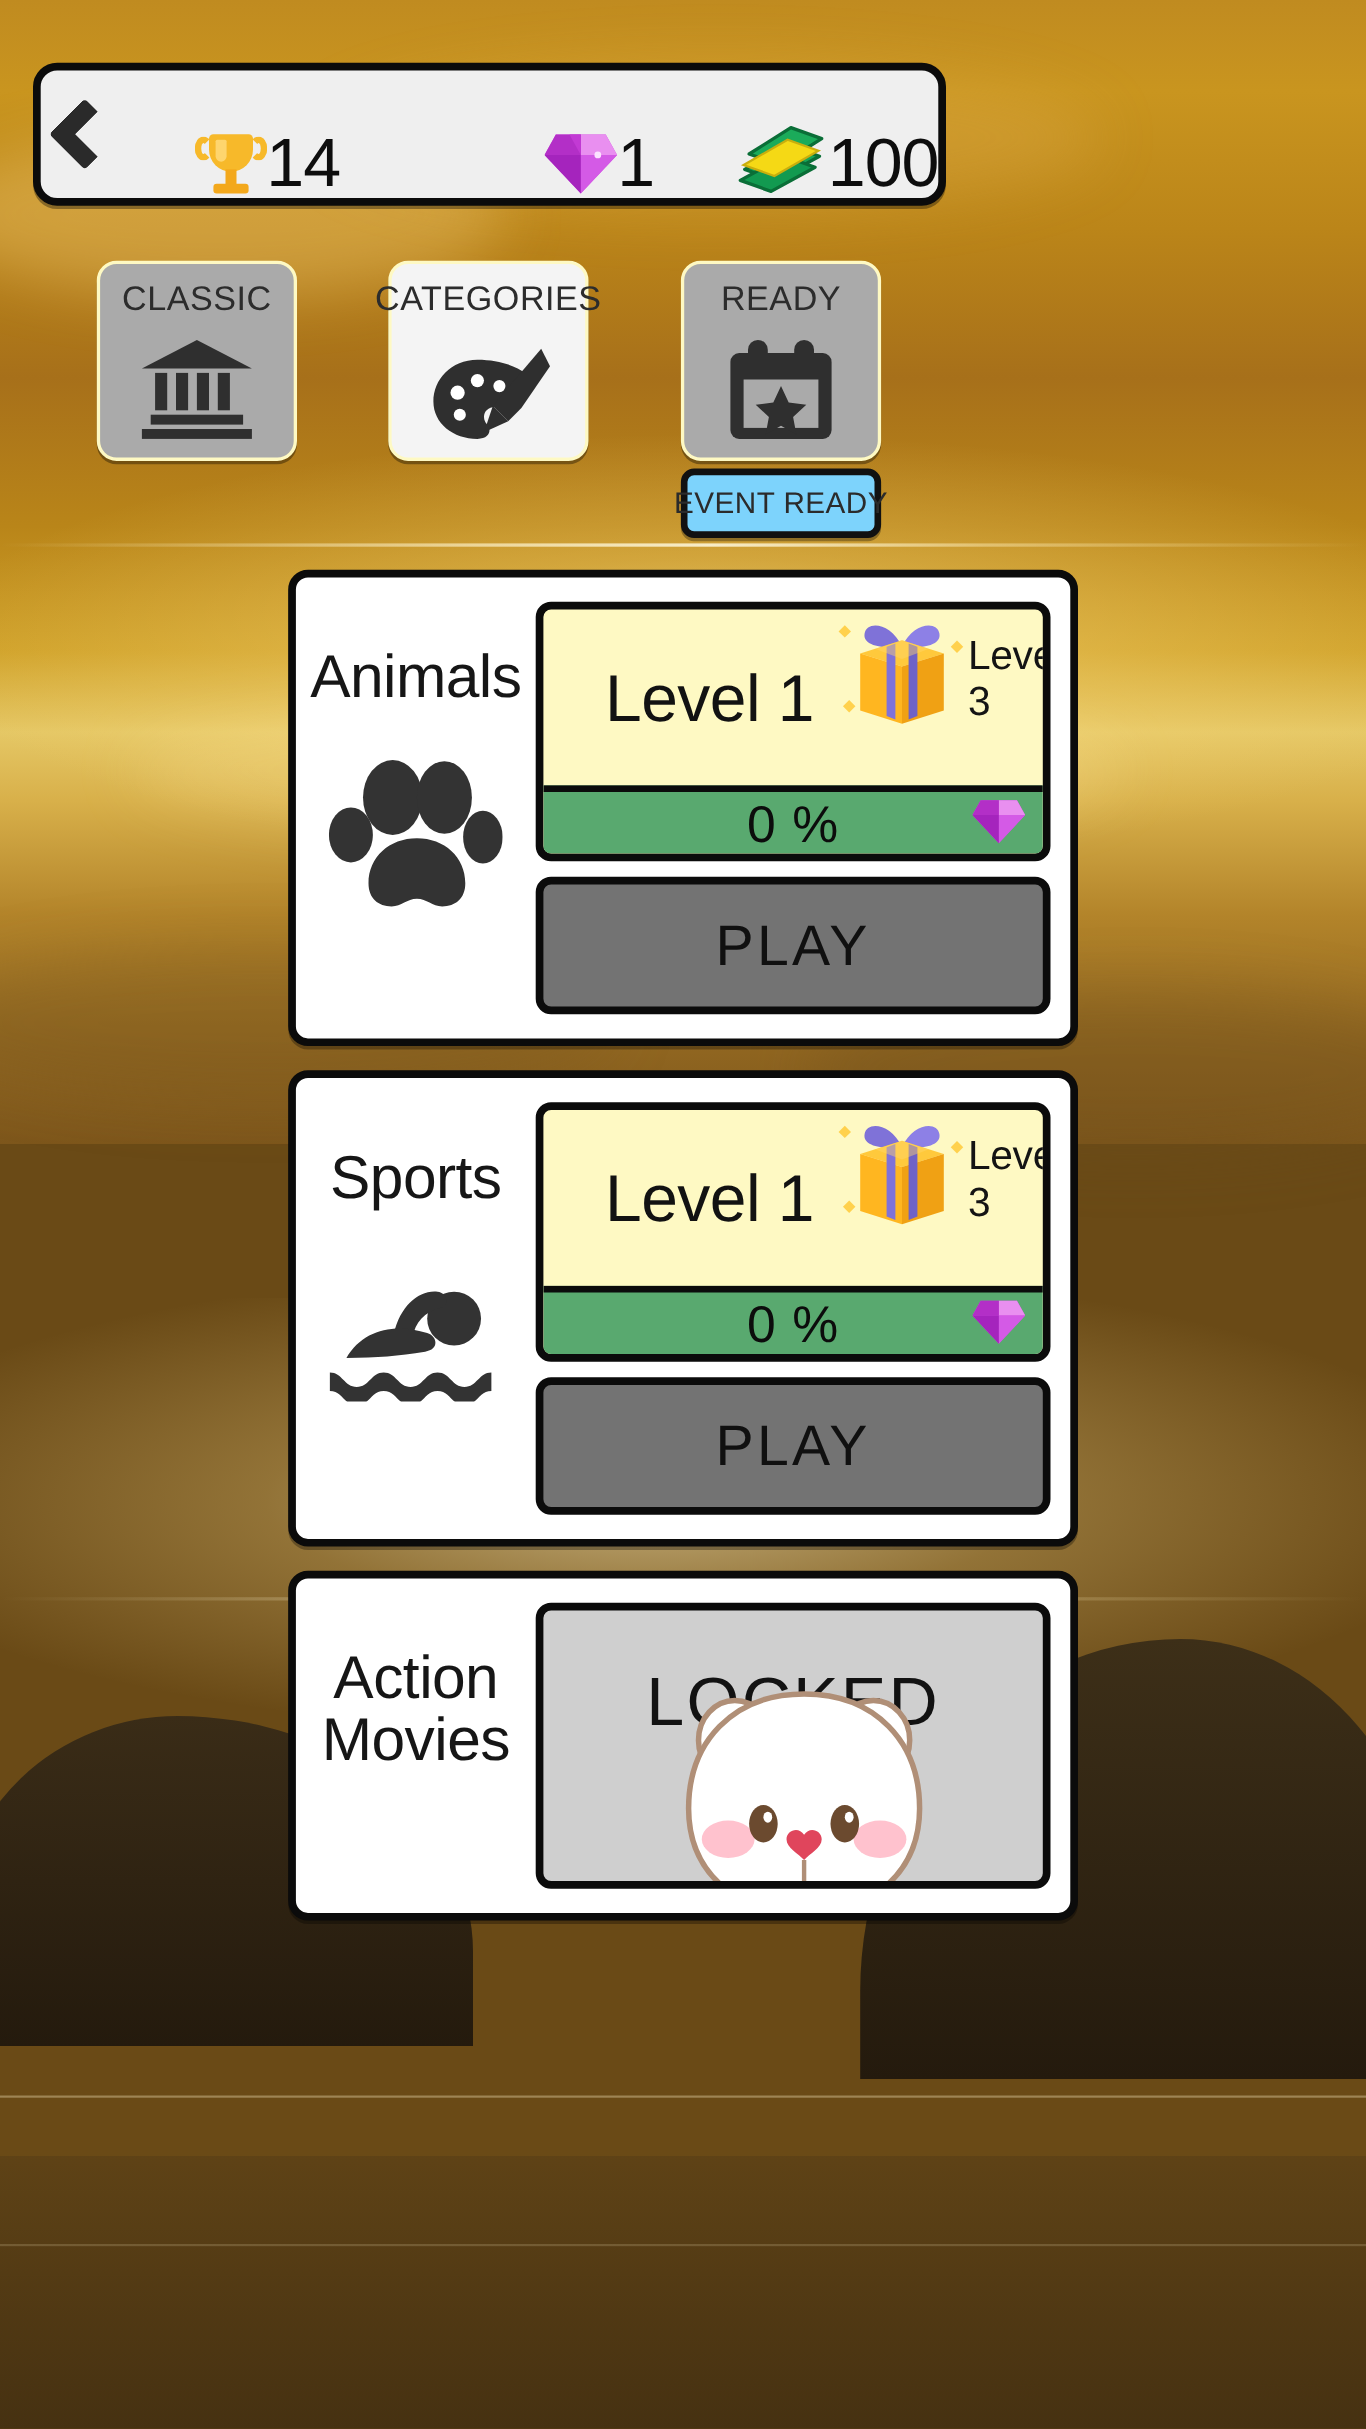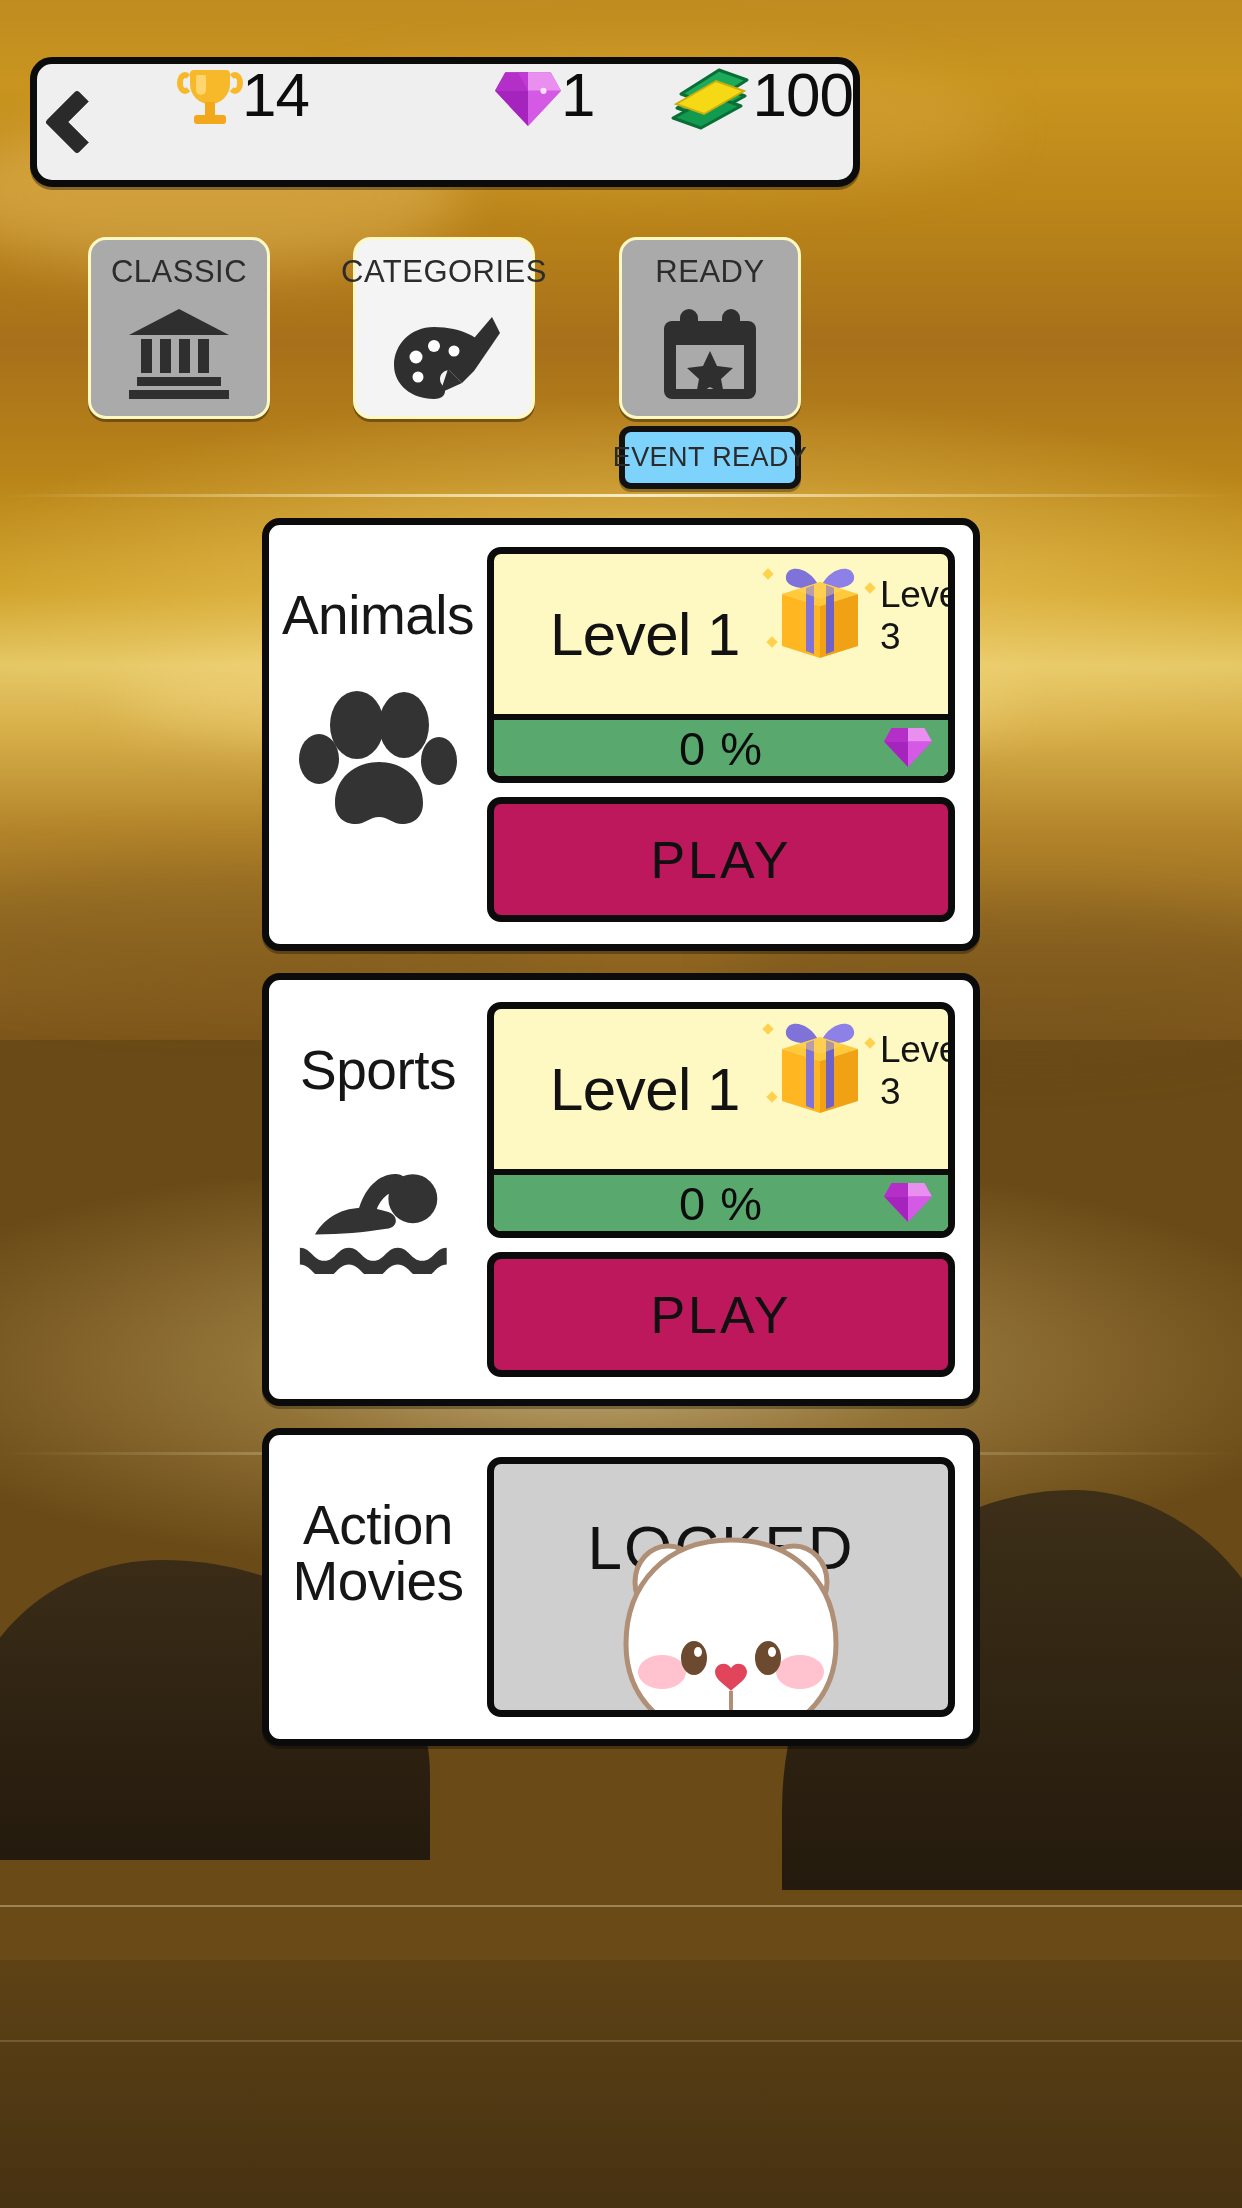--- a/index.html
+++ b/index.html
@@ -101,21 +101,21 @@
     cursor:pointer;
   }
   .chev{
     width:46px; height:46px;
     border-left:17px solid #2a2a2a;
     border-bottom:17px solid #2a2a2a;
     transform:rotate(45deg);
     border-radius:4px;
   }
   .stat{
-    display:flex; align-items:flex-start; gap:0;
+    display:flex; align-items:flex-end; gap:0;
     height:100%;
   }
   .stat-val{
     font-size:62px; color:#0d0d0d; letter-spacing:-1px;
     font-weight:400; line-height:1;
     font-family:"Liberation Sans", sans-serif;
   }
   #stat-trophy{ margin-left:62px; }
   #stat-gem{ margin-left:186px; }
   #stat-cash{ margin-left:72px; }
@@ -255,21 +255,21 @@
     display:flex; align-items:center; justify-content:center;
   }
   .progress-text{
     font-size:47px; color:#0c0c0c; letter-spacing:1px;
   }
   .progress-gem{
     position:absolute; right:16px; top:50%; transform:translateY(-50%);
   }
 
   .play-btn{
-    background:#be185d;
+    background:#737373;
     border:7px solid #0b0b0b;
     border-radius:14px;
     height:125px;
     display:flex; align-items:center; justify-content:center;
     cursor:pointer;
   }
   .play-btn span{
     font-size:52px; color:#101010; letter-spacing:3px;
   }
 

